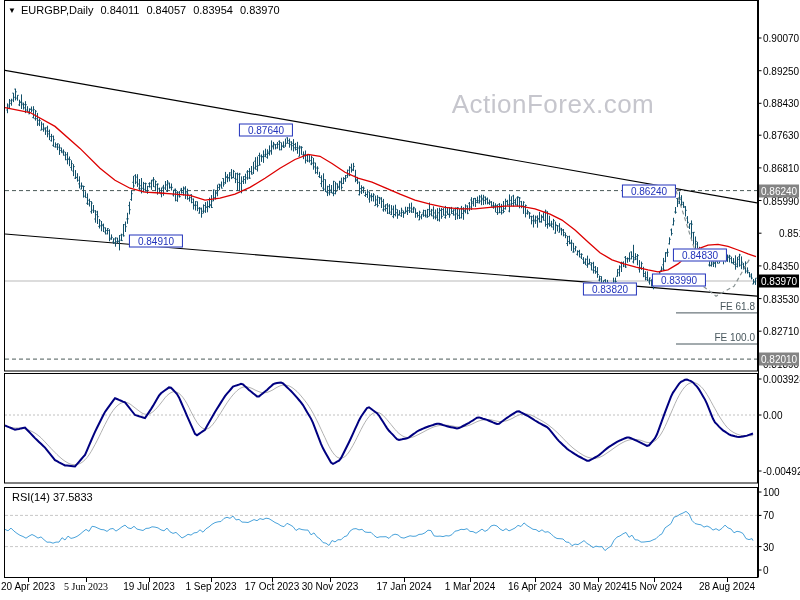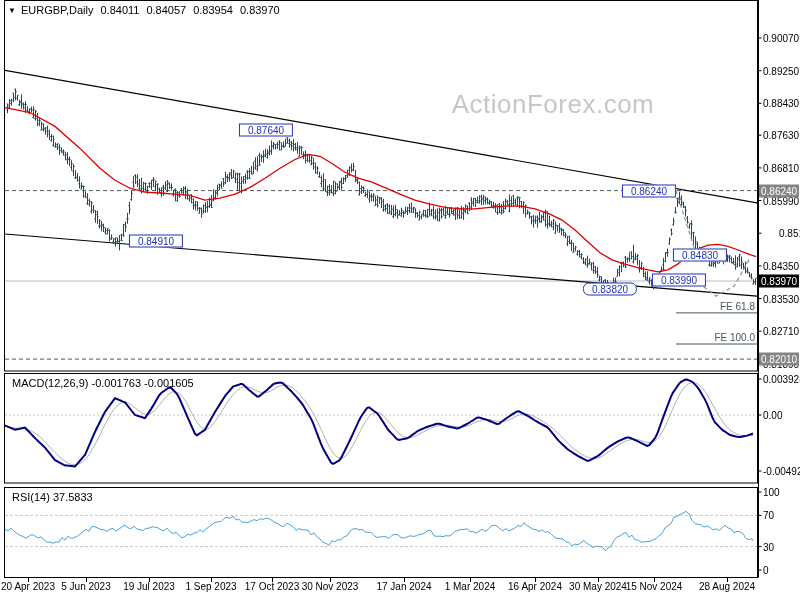--- a/index.html
+++ b/index.html
@@ -112,38 +112,37 @@
       <div class="axbox" style="left: 759px; top: 281.028px; background: rgb(0, 0, 0);">0.83970</div>
       <div class="axbox" style="left: 759px; top: 359.116px; background: rgb(132, 132, 132);">0.82010</div>
       <div class="tick" style="left: 763px; top: 379px;">0.003928</div>
       <div class="tick" style="left: 763px; top: 415px;">0.00</div>
       <div class="tick" style="left: 763px; top: 471px;">-0.004929</div>
       <div class="tick" style="left: 763px; top: 492px;">100</div>
       <div class="tick" style="left: 763px; top: 515.4px;">70</div>
       <div class="tick" style="left: 763px; top: 546.6px;">30</div>
       <div class="tick" style="left: 763px; top: 570px;">0</div>
       <div class="datelbl" style="left: 28px;">20 Apr 2023</div>
-      <div class="datelbl" style="left: 86px;">5 Jun 2023</div>
+      <div class="datelbl" style="left: 86px; font-family: Liberation Serif, serif;">5 Jun 2023</div>
       <div class="datelbl" style="left: 149px;">19 Jul 2023</div>
       <div class="datelbl" style="left: 211px;">1 Sep 2023</div>
       <div class="datelbl" style="left: 272px;">17 Oct 2023</div>
       <div class="datelbl" style="left: 330px;">30 Nov 2023</div>
       <div class="datelbl" style="left: 404px;">17 Jan 2024</div>
       <div class="datelbl" style="left: 470px;">1 Mar 2024</div>
       <div class="datelbl" style="left: 535px;">16 Apr 2024</div>
       <div class="datelbl" style="left: 598px;">30 May 2024</div>
       <div class="datelbl" style="left: 654px;">15 Nov 2024</div>
       <div class="datelbl" style="left: 727px;">28 Aug 2024</div>
       <div class="ann" style="left: 266px; top: 129.813px; color: rgb(34, 51, 187); border-color: rgb(34, 51, 187);">0.87640</div>
       <div class="ann" style="left: 156px; top: 240.578px; color: rgb(34, 51, 187); border-color: rgb(34, 51, 187);">0.84910</div>
       <div class="ann" style="left: 649px; top: 190.59px; color: rgb(34, 51, 187); border-color: rgb(34, 51, 187);">0.86240</div>
       <div class="ann" style="left: 700px; top: 254.765px; color: rgb(34, 51, 187); border-color: rgb(34, 51, 187);">0.84830</div>
       <div class="ann" style="left: 679px; top: 280.231px; color: rgb(34, 51, 187); border-color: rgb(34, 51, 187);">0.83990</div>
-      <div class="ann" style="left: 610px; top: 289.004px; color: rgb(34, 51, 187); border-color: rgb(34, 51, 187); border-radius: 6px;">0.83820</div>
+      <div class="ann" style="left: 610px; top: 289.004px; color: rgb(34, 51, 187); border-color: rgb(34, 51, 187);">0.83820</div>
       <div class="fe" style="left: 755px; top: 311.9px; color: rgb(71, 86, 92);">FE 61.8</div>
       <div class="fe" style="left: 755px; top: 342.976px; color: rgb(71, 86, 92);">FE 100.0</div>
-      <div class="plbl" style="left: 12px; top: 377px;">MACD(12,26,9) -0.001763 -0.001605</div>
       <div class="plbl" style="left: 12px; top: 491px;">RSI(14) 37.5833</div>
     </div>
   <div class="title">
     <span class="tri">▼</span><span>EURGBP,Daily</span><span class="num">0.84011</span><span class="num">0.84057</span><span class="num">0.83954</span><span class="num">0.83970</span>
   </div>
 </div>
 
 </body></html>

